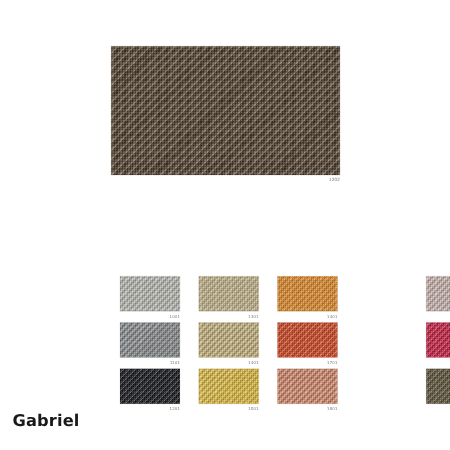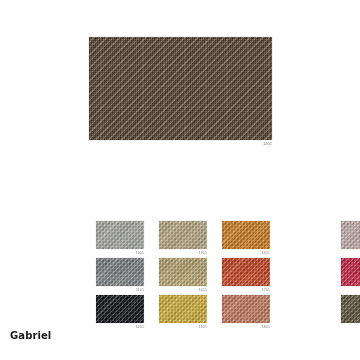--- a/index.html
+++ b/index.html
@@ -96,21 +96,21 @@
   .edge-col{position:absolute;left:341px;top:221px;}
   .edge-cell{position:absolute;}
   .edge-chip{
     width:19px;height:28px;position:relative;overflow:hidden;
     box-shadow:0 0 0 0.4px rgba(0,0,0,.08);
   }
 
   
   .brand{
     position:absolute;left:10px;top:330px;
-    font-size:10px;font-weight:bold;letter-spacing:.1px;
+    font-size:13px;font-weight:bold;letter-spacing:.1px;
     color:#1a1a1a;
     font-family:"DejaVu Sans", sans-serif;
   }
 </style>
 </head>
 <body>
 
 <div class="page">
 
   <div class="hero-wrap">

